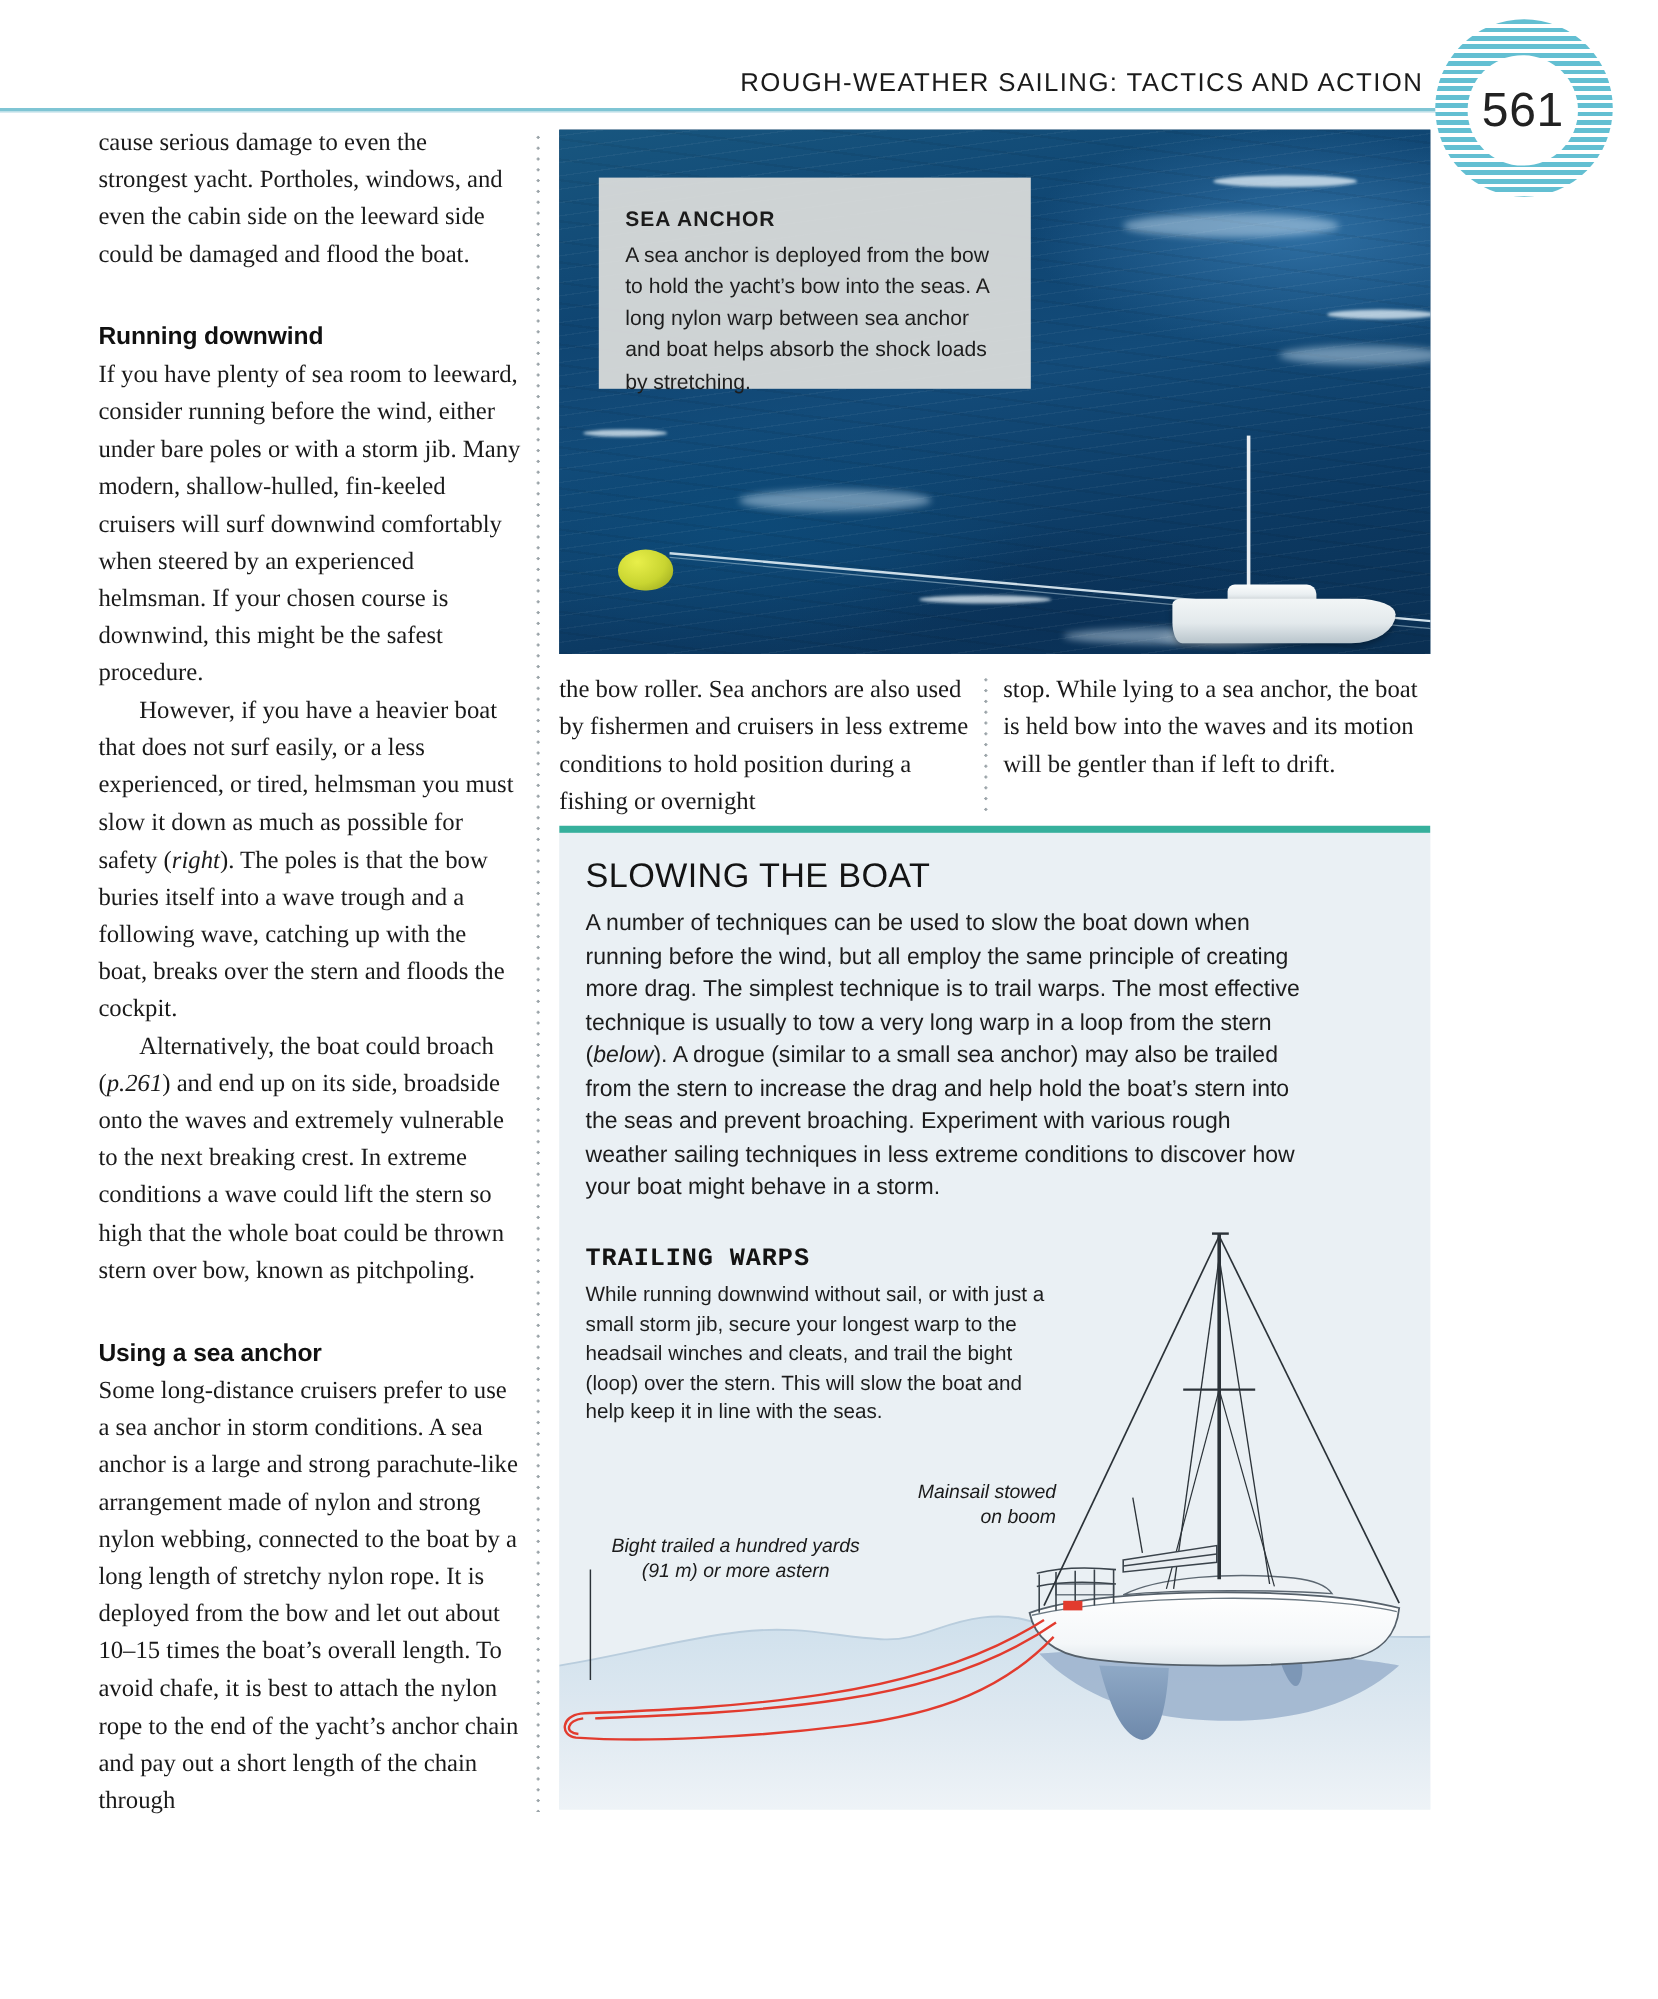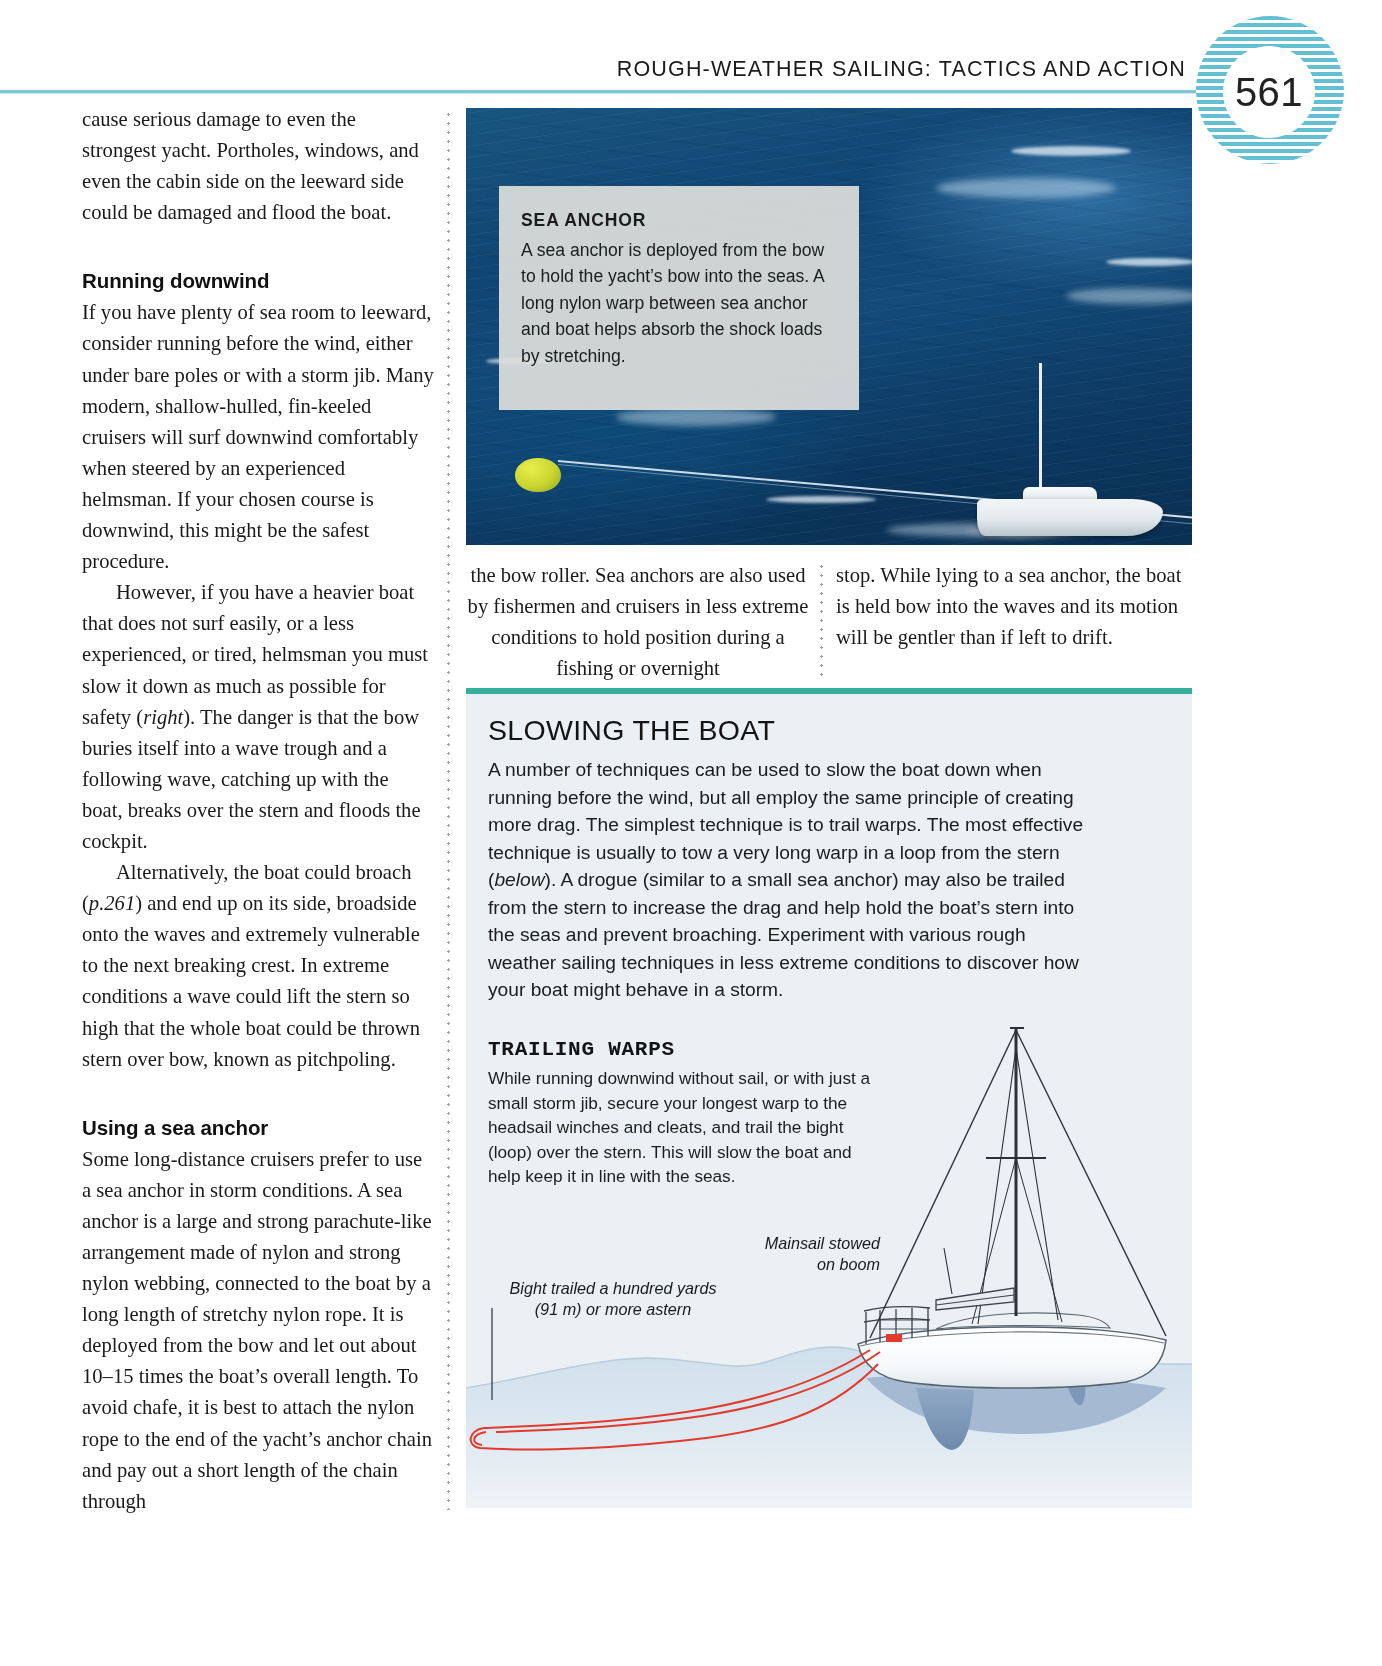--- a/index.html
+++ b/index.html
@@ -111,25 +111,24 @@
         rgba(0,0,0,0.05) 0px,
         rgba(0,0,0,0.05) 2px,
         rgba(0,0,0,0) 2px,
         rgba(0,0,0,0) 17px
       );
   }
   .photo .foam{position:absolute;background:rgba(240,250,255,0.72);border-radius:50%;filter:blur(1.4px);}
   .photo .foam2{position:absolute;background:rgba(220,238,250,0.45);border-radius:50%;filter:blur(3px);}
 
   .caption-box{
-    position:absolute;left:33px;top:40px;width:360px;height:224px;
+    position:absolute;left:33px;top:40px;width:360px;height:176px;
     background:rgba(221,222,220,0.93);
     padding:24px 22px 0 22px;
     box-sizing:border-box;
-    margin-top:38px;
   }
   .caption-box .cap-title{
     font-family:"Liberation Sans", sans-serif;
     font-weight:bold;font-size:17.5px;letter-spacing:0.9px;
     color:#1b1b1b;margin:0 0 6px 0;
   }
   .caption-box .cap-body{
     font-family:"Liberation Sans", sans-serif;
     font-size:17.6px;line-height:26.4px;color:#1d1d1d;margin:0;
   }
@@ -173,21 +172,21 @@
     position:absolute;left:-12px;top:160px;width:120px;height:18px;
     background:radial-gradient(ellipse at 50% 50%, rgba(255,255,255,0.55) 0%, rgba(255,255,255,0) 70%);
     filter:blur(2px);
   }
 
   
   .cont{
     position:absolute;top:560px;
     font-size:20.6px;line-height:31.1px;
   }
-  .cont-a{left:466px;width:344px;text-align:center;}
+  .cont-a{left:466px;width:344px;}
   .cont-b{left:836px;width:356px;}
 
   
   .panel{
     position:absolute;left:466px;top:688px;width:726px;height:820px;
     background:#eaf0f4;
     box-sizing:border-box;
     overflow:hidden;
   }
   .panel-top{
@@ -242,21 +241,21 @@
 <div class="page-badge">
   <div class="stripes"></div>
   <div class="disc"></div>
   <div class="num">561</div>
 </div>
 
 <div class="col-left">
   <p>cause serious damage to even the strongest yacht. Portholes, windows, and even the cabin side on the leeward side could be damaged and flood the boat.</p>
   <h3>Running downwind</h3>
   <p>If you have plenty of sea room to leeward, consider running before the wind, either under bare poles or with a storm jib. Many modern, shallow-hulled, fin-keeled cruisers will surf downwind comfortably when steered by an experienced helmsman. If your chosen course is downwind, this might be the safest procedure.</p>
-  <p class="indent"><span>However, if you have a heavier boat that does not surf easily, or a less experienced, or tired, helmsman you must slow it down as much as possible for safety (</span><i>right</i><span>). The danger is that the bow buries itself into a wave trough and a following wave, catching up with the boat, breaks over the stern and floods the cockpit.</span></p>
+  <p class="indent"><span>However, if you have a heavier boat that does not surf easily, or a less experienced, or tired, helmsman you must slow it down as much as possible for safety (</span><i>right</i><span>). The poles is that the bow buries itself into a wave trough and a following wave, catching up with the boat, breaks over the stern and floods the cockpit.</span></p>
   <p class="indent"><span>Alternatively, the boat could broach (</span><i>p.261</i><span>) and end up on its side, broadside onto the waves and extremely vulnerable to the next breaking crest. In extreme conditions a wave could lift the stern so high that the whole boat could be thrown stern over bow, known as pitchpoling.</span></p>
   <h3>Using a sea anchor</h3>
   <p>Some long-distance cruisers prefer to use a sea anchor in storm conditions. A sea anchor is a large and strong parachute-like arrangement made of nylon and strong nylon webbing, connected to the boat by a long length of stretchy nylon rope. It is deployed from the bow and let out about 10–15 times the boat’s overall length. To avoid chafe, it is best to attach the nylon rope to the end of the yacht’s anchor chain and pay out a short length of the chain through</p>
 </div>
 
 <div class="vrule" style="left:447px;top:110px;height:1400px;"></div>
 <div class="vrule" style="left:820px;top:562px;height:115px;"></div>
 
 <div class="photo">
   <div class="sea"></div>

